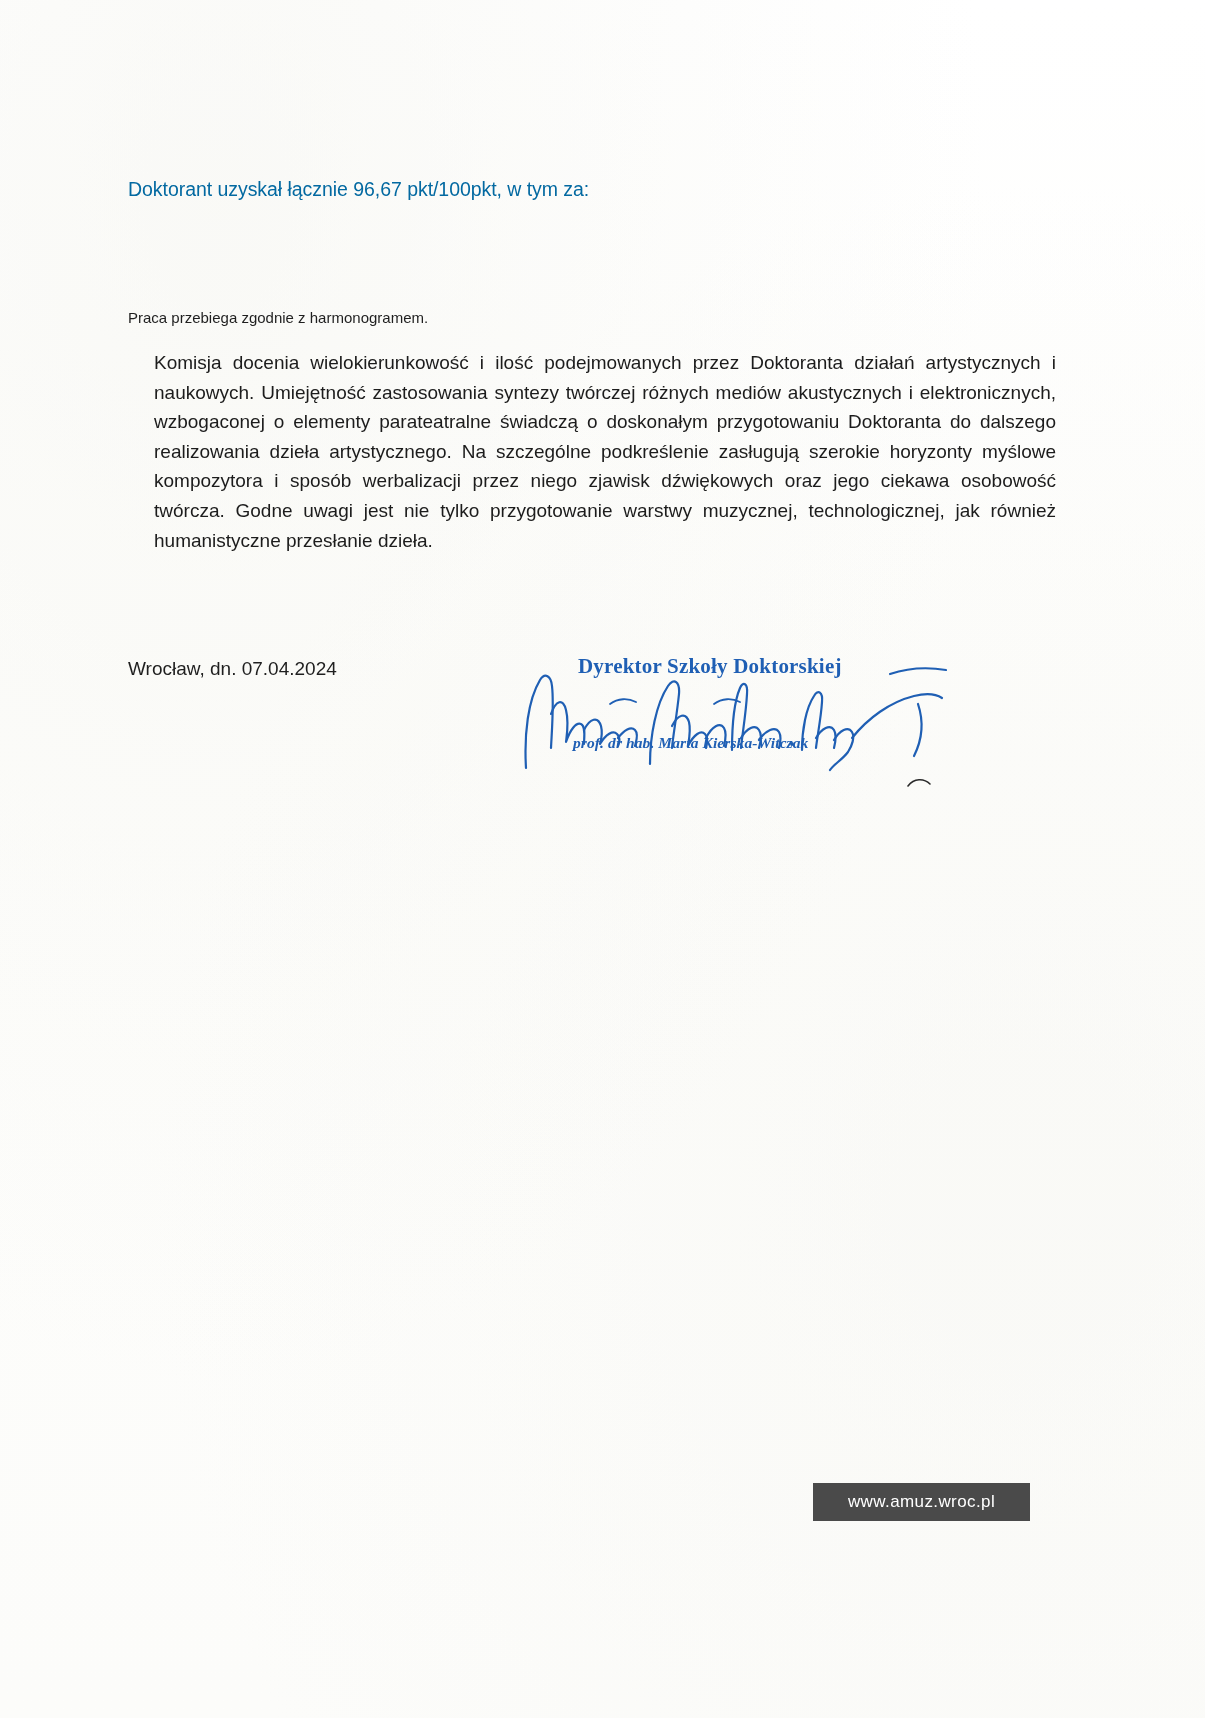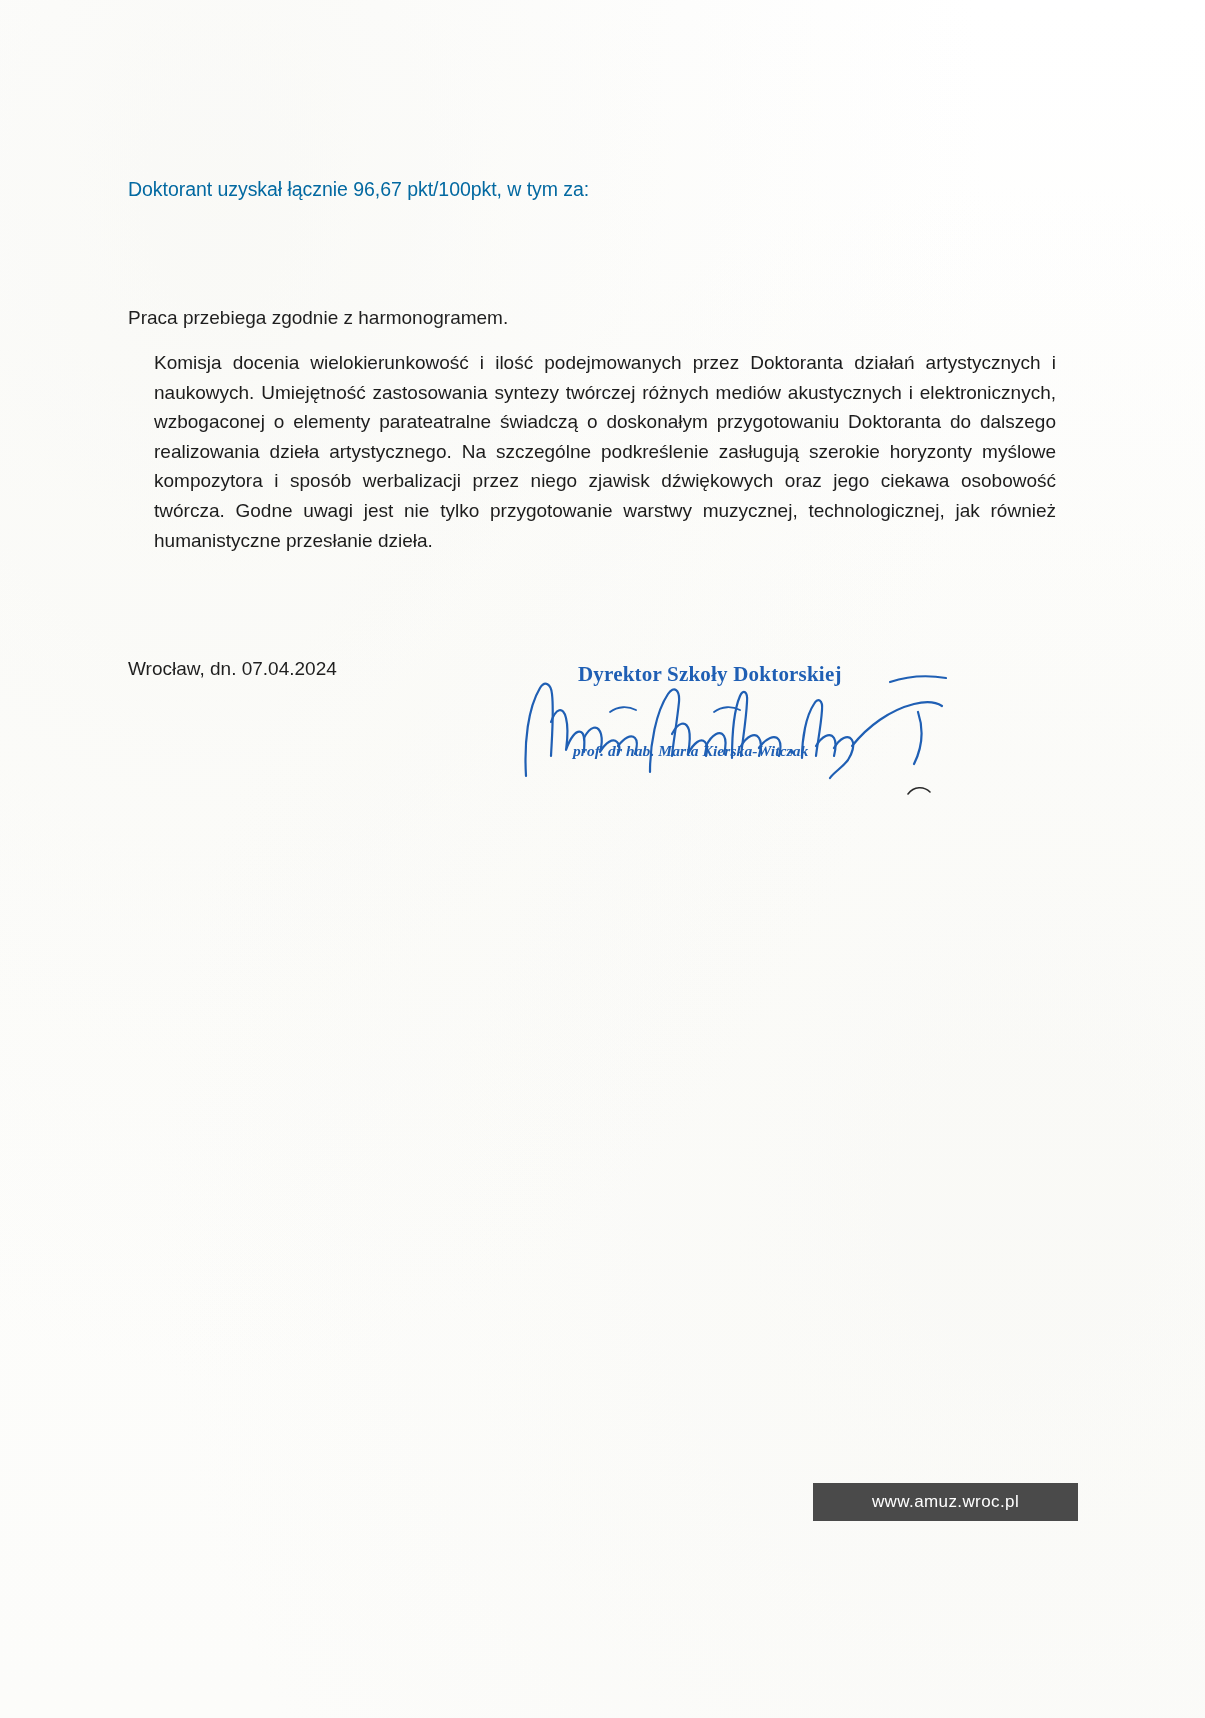--- a/index.html
+++ b/index.html
@@ -43,21 +43,21 @@
     line-height: 27.5px;
     color: #0369a1;
     letter-spacing: -0.05px;
   }
   .block-scores div { white-space: nowrap; }
 
   .line-schedule {
     position: absolute;
     left: 0;
     top: 305px;
-    font-size: 19px;
+    font-size: 15px;
     line-height: 26px;
     color: #1f1f1f;
   }
 
   .para-main {
     position: absolute;
     left: 0;
     top: 348px;
     width: 902px;
     font-size: 19px;
@@ -78,21 +78,20 @@
     white-space: nowrap;
   }
 
   
   .sign-block {
     position: absolute;
     left: 270px;
     top: 648px;
     width: 480px;
     height: 130px;
-    margin-top: 8px;
   }
   .sign-title {
     position: absolute;
     left: 180px;
     top: 6px;
     font-family: "Liberation Serif", serif;
     font-weight: bold;
     font-size: 21px;
     color: #1f5fb4;
     letter-spacing: 0.2px;
@@ -124,21 +123,21 @@
     top: 120px;
     width: 60px;
     height: 30px;
   }
 
   
   .footer-bar {
     position: absolute;
     left: 813px;
     top: 1483px;
-    width: 265px;
+    width: 217px;
     height: 38px;
     background: #4a4a4a;
   }
   .footer-text {
     position: absolute;
     inset: 0;
     display: flex;
     align-items: center;
     justify-content: center;
     color: #ffffff;

